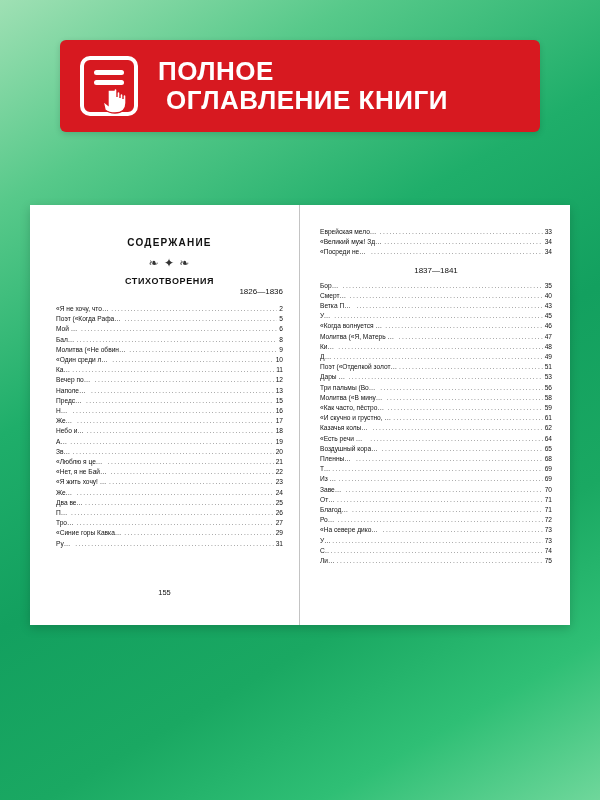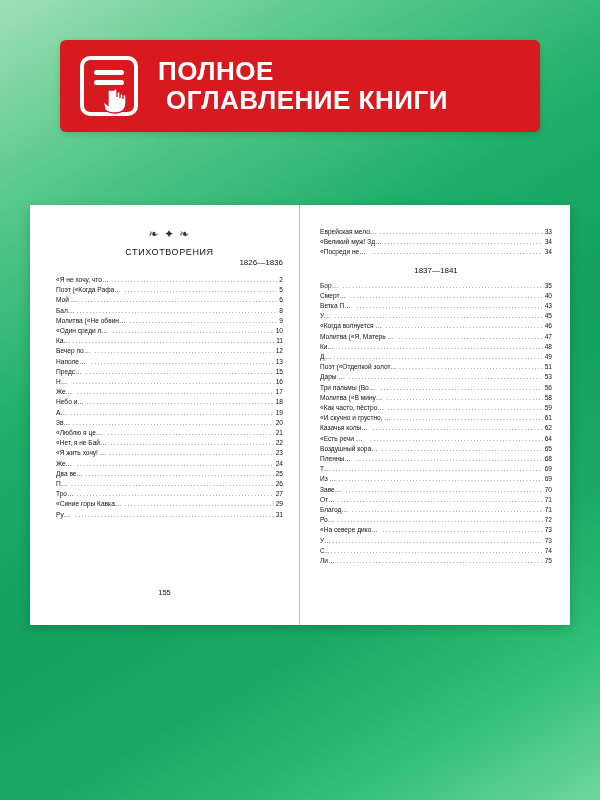--- a/index.html
+++ b/index.html
@@ -93,21 +93,21 @@
     font-size: 12px;
     color: #333;
     letter-spacing: 1px;
     margin-bottom: 6px;
     height: 14px;
     line-height: 14px;
   }
   .section-head {
     text-align: center;
     font-size: 9px;
-    font-weight: normal;
+    font-weight: bold;
     letter-spacing: 0.6px;
     color: #111;
     margin: 2px 0 1px 0;
   }
   .section-years {
     text-align: right;
     font-size: 8px;
     color: #111;
     margin-bottom: 8px;
   }
@@ -174,20 +174,21 @@
   </div>
   <div class="banner-text">
     <span class="l1">ПОЛНОЕ</span>
     <span class="l2">ОГЛАВЛЕНИЕ КНИГИ</span>
   </div>
 </div>
 
 <div class="book">
 
   <div class="page page-left">
+    <div class="toc-title">СОДЕРЖАНИЕ</div>
     <div class="ornament">❧ ✦ ❧</div>
     <div class="section-head">СТИХОТВОРЕНИЯ</div>
     <div class="section-years">1826—1836</div>
     <ul class="toc" id="left-list">
         <li>
           <span class="t-title">«Я не хочу, чтоб свет узнал...»</span>
           <span class="t-dots"> ..........................................................................................</span>
           <span class="t-page">2</span>
         </li>
         <li>

